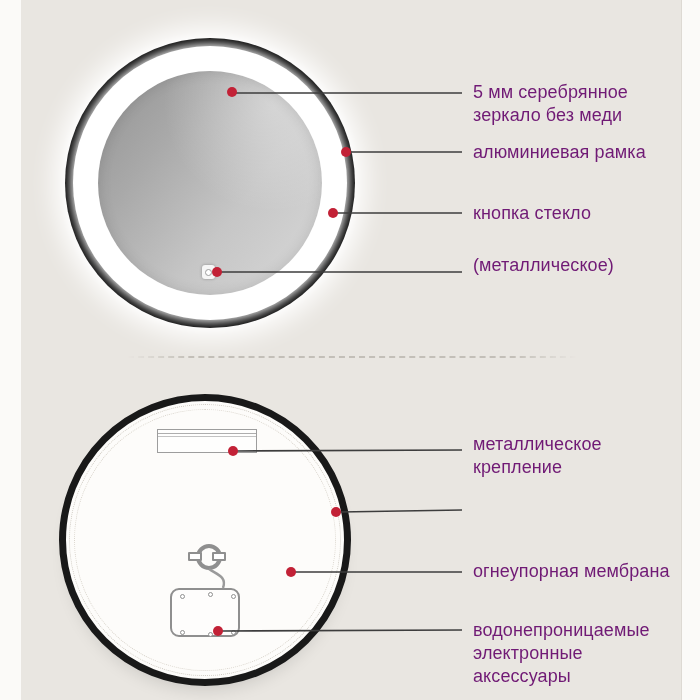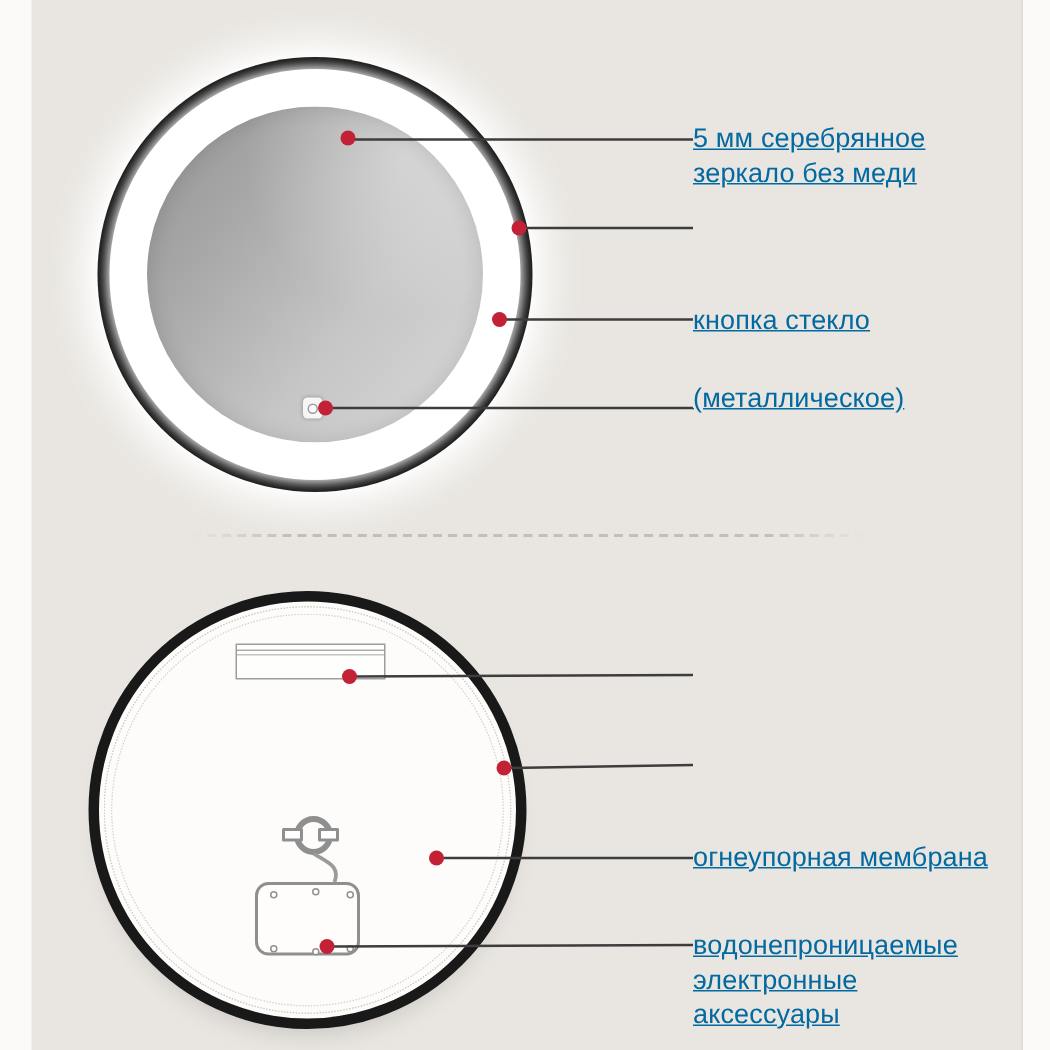--- a/index.html
+++ b/index.html
@@ -77,22 +77,22 @@
   .separator{
     position:absolute;left:128px;top:356px;width:448px;height:0;
     border-top:2px dashed #c3bfb8;
     -webkit-mask-image:linear-gradient(90deg,transparent 0%,#000 14%,#000 86%,transparent 100%);
     mask-image:linear-gradient(90deg,transparent 0%,#000 14%,#000 86%,transparent 100%);
   }
   
   .overlay{position:absolute;left:0;top:0;width:700px;height:700px;pointer-events:none;}
   
   .label{
-    position:absolute;left:462px;width:210px;
-    font-size:18px;line-height:23px;color:#0369a1;letter-spacing:.1px;text-decoration:underline;
+    position:absolute;left:473px;width:210px;
+    font-size:18px;line-height:23px;color:#701a75;letter-spacing:.1px;
   }
 </style>
 </head>
 <body>
 
 <div class="stage">
   <div class="panel"></div>
 
   <div class="mirror-front">
     <div class="led-ring">
@@ -152,27 +152,34 @@
       <circle cx="336" cy="512" r="5"></circle>
       <circle cx="291" cy="572" r="5"></circle>
       <circle cx="218" cy="631" r="5"></circle>
     </g>
   </svg>
 
   <div class="label" style="top:81px">
     <div>5 мм серебрянное</div>
     <div>зеркало без меди</div>
   </div>
+  <div class="label" style="top:141px">
+    <div>алюминиевая рамка</div>
+  </div>
   <div class="label" style="top:202px">
     <div>кнопка стекло</div>
   </div>
   <div class="label" style="top:254px">
     <div>(металлическое)</div>
   </div>
 
+  <div class="label" style="top:433px">
+    <div>металлическое</div>
+    <div>крепление</div>
+  </div>
   <div class="label" style="top:560px">
     <div>огнеупорная мембрана</div>
   </div>
   <div class="label" style="top:619px">
     <div>водонепроницаемые</div>
     <div>электронные</div>
     <div>аксессуары</div>
   </div>
 </div>
 

